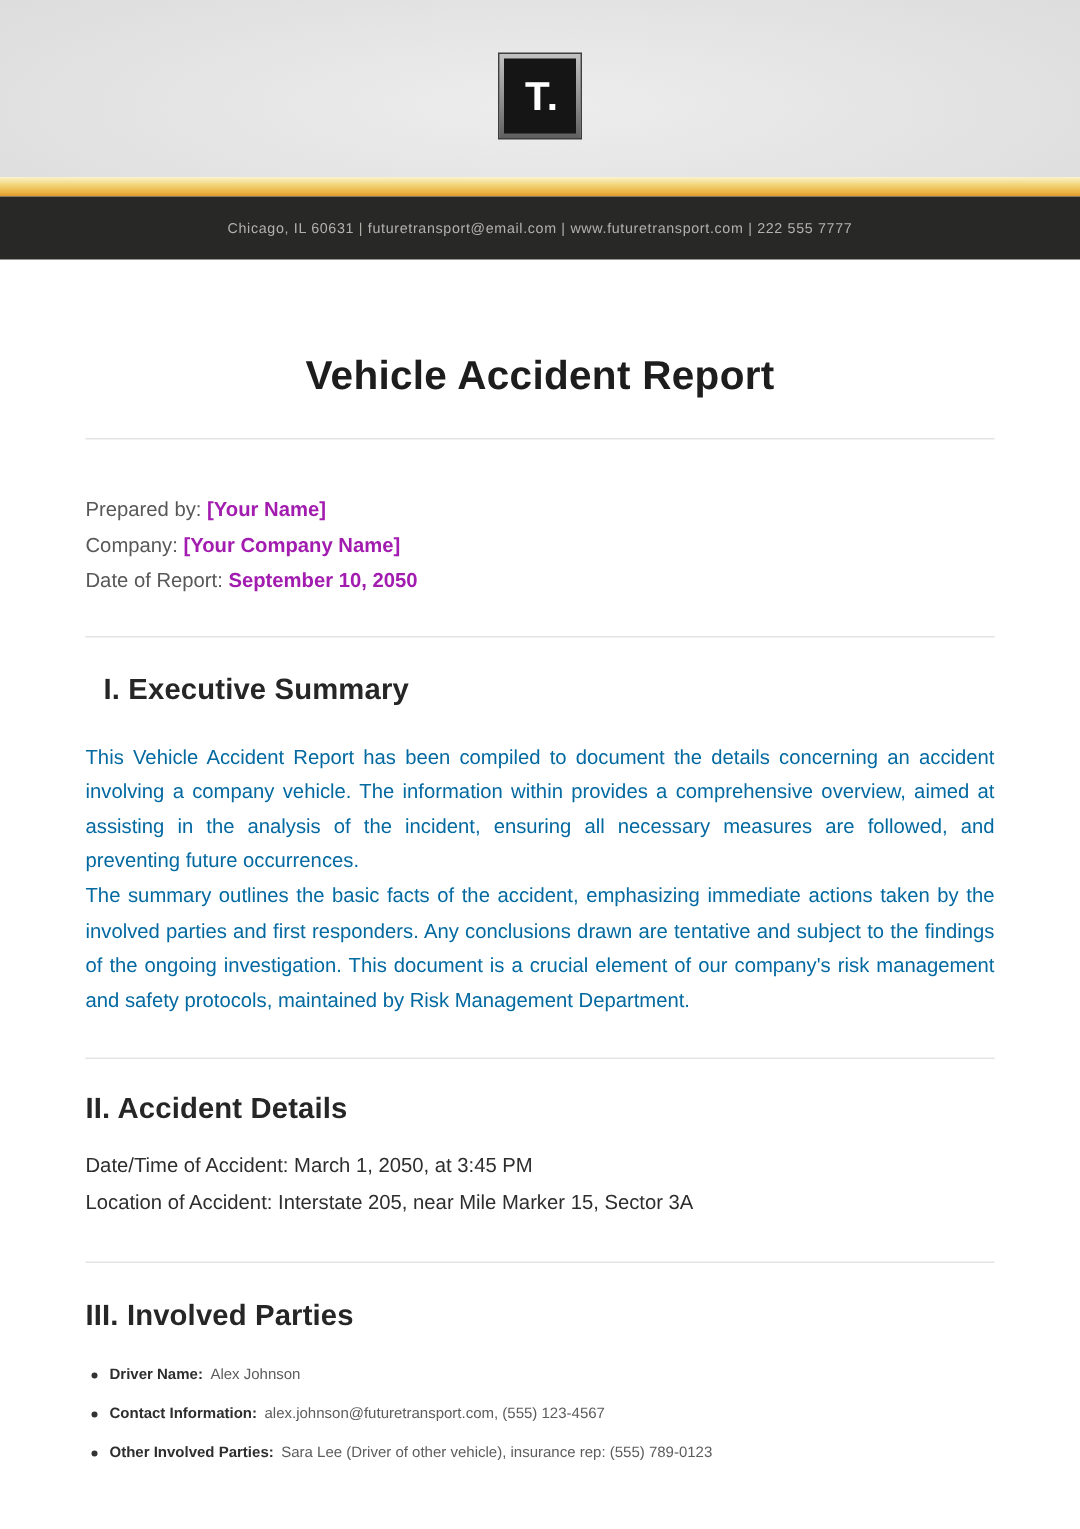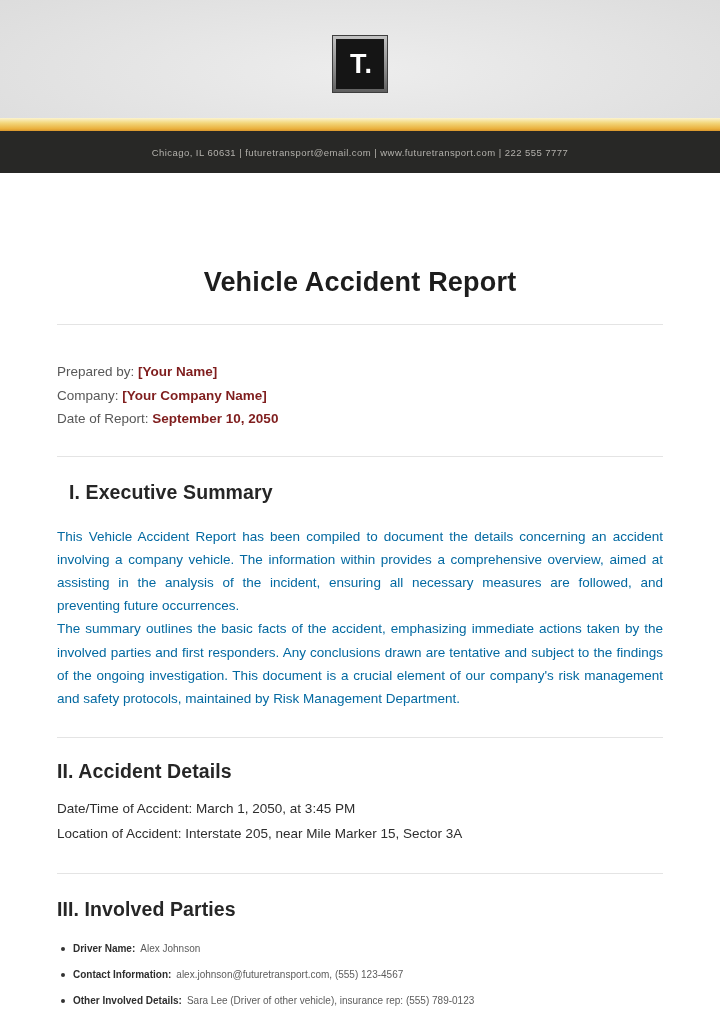--- a/index.html
+++ b/index.html
@@ -58,21 +58,21 @@
     justify-content: center;
   }
   .contact-text {
     color: #b3b1ac;
     font-size: 9.5px;
     letter-spacing: 0.45px;
   }
 
   
   .content {
-    padding: 94px 57px 0 57px;
+    padding: 62px 57px 0 57px;
   }
   .doc-title {
     margin: 0;
     font-size: 27px;
     line-height: 30px;
     font-weight: 700;
     color: #1d1d1d;
     text-align: center;
     letter-spacing: 0.2px;
   }
@@ -87,21 +87,21 @@
   .divider-4 { margin-top: 27px; }
 
   .meta-block { margin-top: 35px; }
   .meta-line {
     font-size: 13.5px;
     line-height: 23.5px;
     color: #585858;
   }
   .meta-value {
     font-weight: 700;
-    color: #7f1d1d;
+    color: #a21caf;
   }
 
   .section-heading {
     margin: 0;
     font-size: 19.5px;
     line-height: 26px;
     font-weight: 700;
     color: #262626;
     letter-spacing: 0.1px;
   }
@@ -212,18 +212,18 @@
       <div class="bullet-item">
         <span class="bullet-dot"></span>
         <span><span class="bullet-label">Driver Name:</span><span class="bullet-value">Alex Johnson</span></span>
       </div>
       <div class="bullet-item">
         <span class="bullet-dot"></span>
         <span><span class="bullet-label">Contact Information:</span><span class="bullet-value">alex.johnson@futuretransport.com, (555) 123-4567</span></span>
       </div>
       <div class="bullet-item">
         <span class="bullet-dot"></span>
-        <span><span class="bullet-label">Other Involved Details:</span><span class="bullet-value">Sara Lee (Driver of other vehicle), insurance rep: (555) 789-0123</span></span>
+        <span><span class="bullet-label">Other Involved Parties:</span><span class="bullet-value">Sara Lee (Driver of other vehicle), insurance rep: (555) 789-0123</span></span>
       </div>
     </div>
   </section>
 
 </main>
 
 </body></html>

